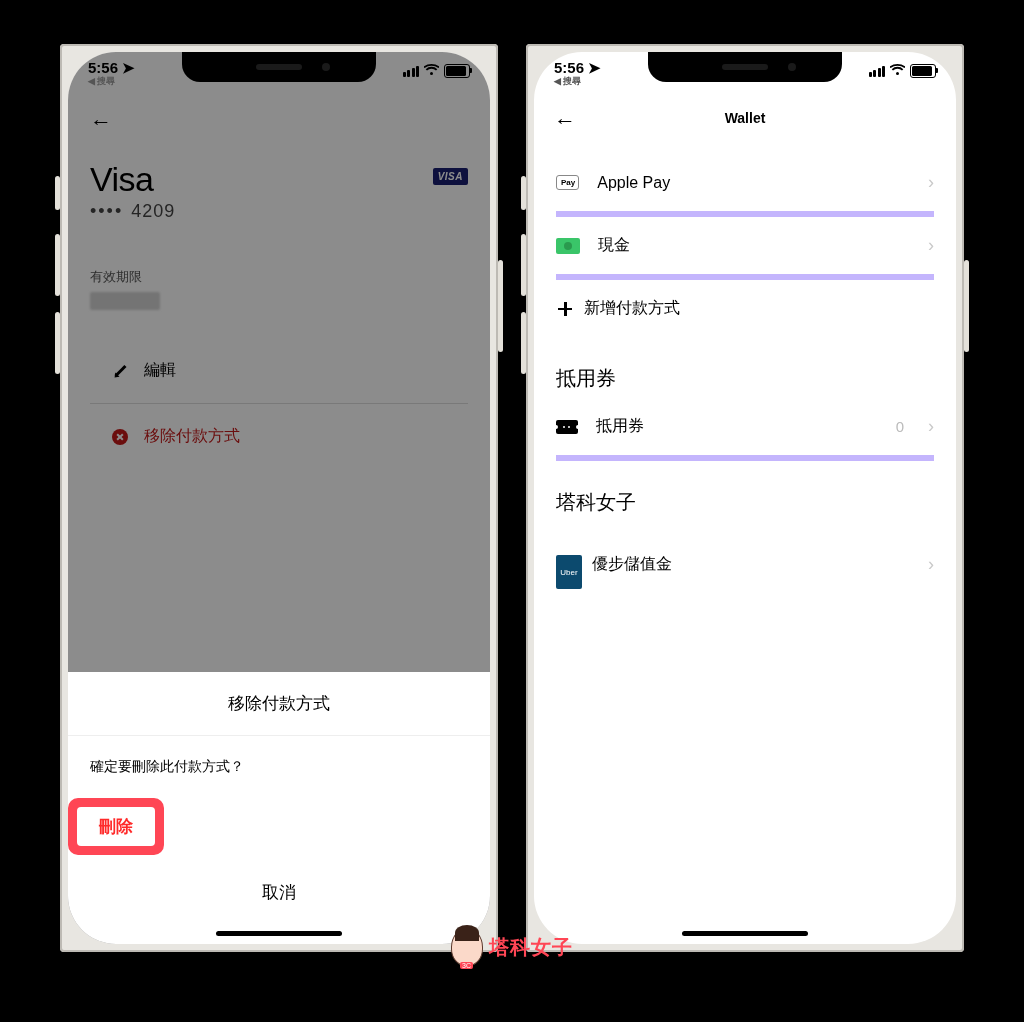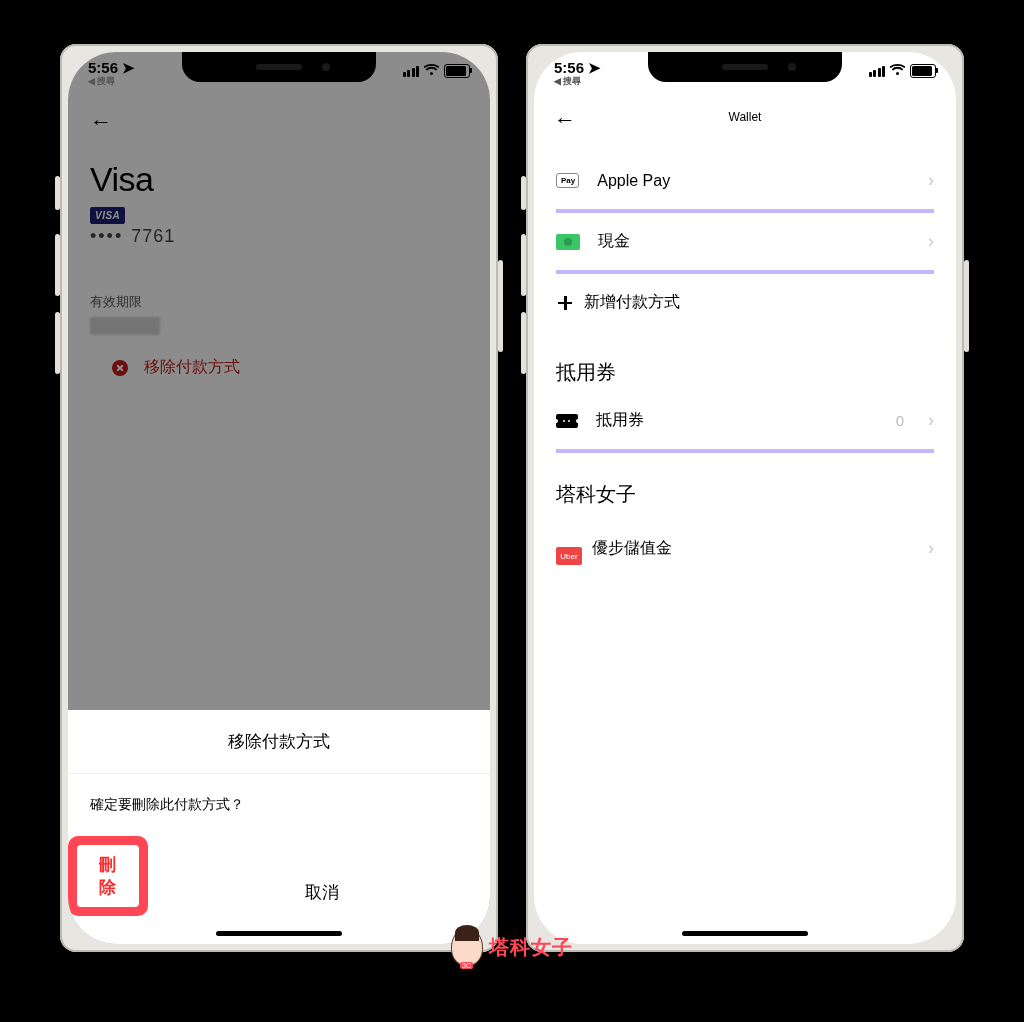--- a/index.html
+++ b/index.html
@@ -14,21 +14,21 @@
   }
   .phones {
     display: flex;
     justify-content: center;
     gap: 28px;
     padding-top: 44px;
   }
   .phone {
     width: 438px;
     height: 908px;
-    border-radius: 16px;
+    border-radius: 4px;
     background: #e8e6e1;
     padding: 8px;
     box-sizing: border-box;
     position: relative;
     box-shadow: 0 0 0 2px #bdbab4 inset;
   }
   .side-btn {
     position: absolute;
     background: #e4e1da;
     border-radius: 4px;
@@ -113,21 +113,20 @@
   }
   .back-arrow {
     font-size: 22px;
     padding: 10px 22px 10px 22px;
   }
   .card-head {
     display: flex;
     justify-content: space-between;
     align-items: flex-start;
     padding: 18px 22px 0 22px;
-    flex-direction: column;
   }
   .card-title {
     font-size: 34px;
     font-weight: 400;
     letter-spacing: -0.5px;
   }
   .visa-chip {
     background: #1a1f71;
     color: #fff;
     font-size: 10px;
@@ -199,22 +198,22 @@
     font-weight: 500;
     padding: 20px 0;
     border-bottom: 1px solid #eee;
   }
   .sheet-msg {
     padding: 22px 22px 16px 22px;
     font-size: 14px;
   }
   .sheet-btns {
     display:flex;
-    flex-direction:row;
-    align-items:flex-end;
+    flex-direction:column;
+    align-items:flex-start;
     gap: 6px;
     padding-bottom: 10px;
   }
   .btn {
     font-size: 17px;
     font-weight: 500;
     padding: 16px 0;
     width: 100%;
     text-align:center;
   }
@@ -253,29 +252,29 @@
     justify-content:center;
     position:relative;
     padding: 14px 0 28px 0;
   }
   .nav-back{
     position:absolute;
     left:20px;
     font-size: 22px;
   }
   .nav-title{
-    font-size: 12px;
-    font-weight:400;
+    font-size: 14px;
+    font-weight:700;
   }
   .list-sec { padding: 0 22px; }
   .list-row {
     display:flex;
     align-items:center;
     padding: 18px 0;
-    border-bottom: 4px solid #c4b5fd;
+    border-bottom: 6px solid #c4b5fd;
     gap: 18px;
     font-size: 16px;
   }
   .list-row .chev { margin-left:auto; color:#c9c9c9; font-size:18px;}
   .no-border { border-bottom:none;gap:10px;}
   .sec-title {
     font-size: 20px;
     font-weight: 500;
     padding: 28px 0 6px 0;
   }
@@ -295,21 +294,21 @@
   .plus-ic{
     width:18px;height:18px;position:relative;
   }
   .plus-ic::before,.plus-ic::after{content:"";position:absolute;background:#000;}
   .plus-ic::before{width:14px;height:2.5px;top:8px;left:2px;}
   .plus-ic::after{width:2.5px;height:14px;top:2px;left:8px;}
   .ticket-ic{width:22px;height:14px;background:#000;border-radius:2px;position:relative;}
   .ticket-ic::before,.ticket-ic::after{content:"";position:absolute;width:4px;height:4px;background:#fff;border-radius:50%;top:5px;}
   .ticket-ic::before{left:-2px;} .ticket-ic::after{right:-2px;}
   .ticket-ic .dots{position:absolute;width:2px;height:2px;background:#fff;border-radius:50%;top:6px;left:7px;box-shadow:5px 0 0 #fff;}
-  .uber-ic{width:26px;height:18px;background:#ef4444;color:#fff;font-size:8px;display:flex;align-items:center;justify-content:center;border-radius:2px;font-weight:500;margin-top:15px;}
+  .uber-ic{width:26px;height:34px;background:#0c4a6e;color:#fff;font-size:8px;display:flex;align-items:center;justify-content:center;border-radius:2px;font-weight:500;margin-top:15px;}
   .count-badge{ margin-left:auto; color:#bbb; font-size:15px; padding-right:6px;}
 
   
   .watermark{
     position:absolute;
     left:50%;
     bottom: 56px;
     transform:translateX(-50%);
     display:flex;
     align-items:center;
@@ -376,25 +375,29 @@
         </div>
 
         <div class="card-page">
           <div class="back-arrow">←</div>
           <div class="card-head">
             <div class="card-title">Visa</div>
             <div class="visa-chip">VISA</div>
           </div>
           <div class="card-num">
             <span>••••</span>
-            <span style="letter-spacing:1px;">7761</span>
+            <span style="letter-spacing:1px;">4209</span>
           </div>
           <div class="expiry">有效期限</div>
           <div class="expiry-blur"></div>
 
+          <div class="row-action first">
+            <div class="pencil-ic"></div>
+            <span>編輯</span>
+          </div>
           <div class="row-action remove">
             <div class="remove-ic"></div>
             <span>移除付款方式</span>
           </div>
         </div>
 
         <div class="dim"></div>
 
         <div class="sheet">
           <div class="sheet-title">移除付款方式</div>

